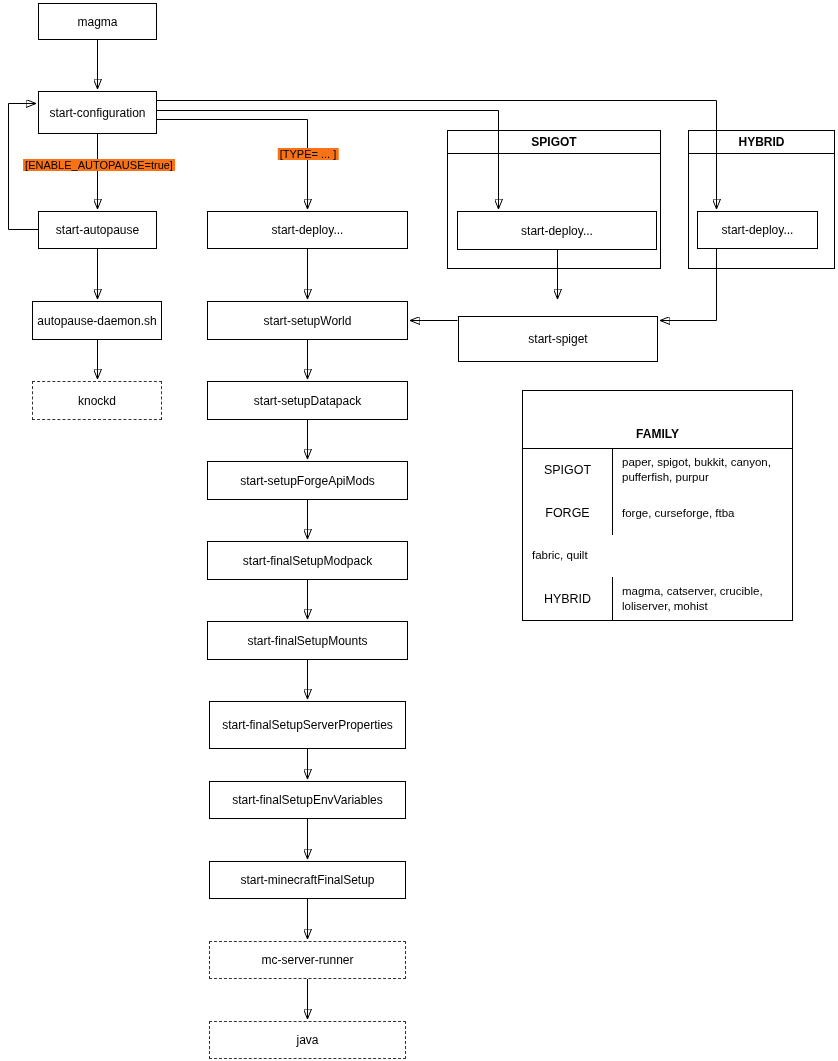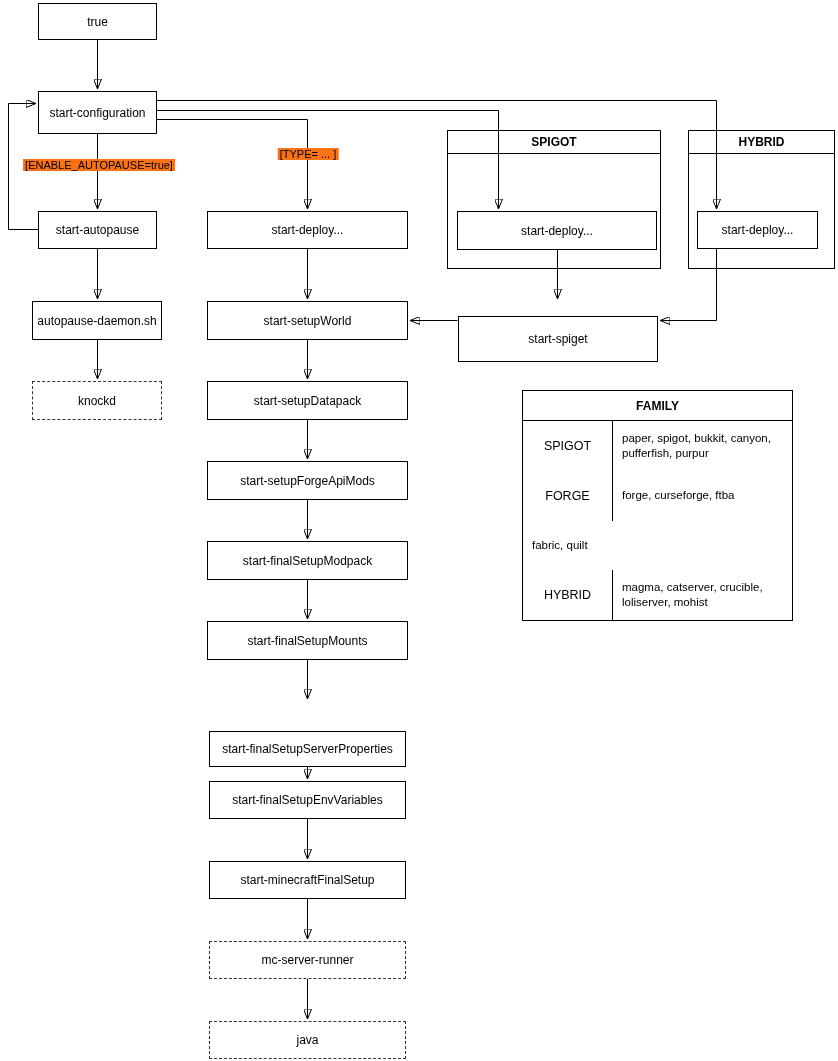--- a/index.html
+++ b/index.html
@@ -24,21 +24,21 @@
     position:absolute;transform:translateX(-50%);background:#f97316;
     font-size:11px;padding:0 2px;white-space:nowrap;
   }
   .family-table{
     position:absolute;left:522px;top:390px;width:271px;height:231px;
     box-sizing:border-box;border:1px solid #000;background:#fff;
     display:flex;flex-direction:column;
   }
   .ft-title{
     flex:0 0 29px;border-bottom:1px solid #000;
-    display:flex;align-items:center;justify-content:center;font-weight:bold;font-size:12px;
+    display:flex;align-items:center;justify-content:center;font-weight:bold;font-size:12px;margin-top:28px;
   }
   .ft-row{flex:1 1 0;display:flex;min-height:0;}
   .ft-family{
     flex:0 0 90px;box-sizing:border-box;border-right:1px solid #000;
     display:flex;align-items:center;justify-content:center;font-size:12.5px;
   }
   .ft-members{
     flex:1;display:flex;align-items:center;
     padding:0 4px 0 9px;font-size:11.5px;line-height:15px;white-space:pre-line;
   }
@@ -77,33 +77,33 @@
     <path d="M97.5,340 L97.5,378" marker-end="url(#arrow)"></path>
   </svg>
 
   <div class="group" style="left:447px;top:130px;width:214px;height:139px">
     <div class="group-title">SPIGOT</div>
   </div>
   <div class="group" style="left:688px;top:130px;width:147px;height:139px">
     <div class="group-title">HYBRID</div>
   </div>
 
-  <div class="node" style="left:38px;top:3px;width:119px;height:37px">true</div>
+  <div class="node" style="left:38px;top:3px;width:119px;height:37px">magma</div>
   <div class="node" style="left:38px;top:91px;width:119px;height:43px">start-configuration</div>
   <div class="node" style="left:38px;top:211px;width:119px;height:38px">start-autopause</div>
   <div class="node" style="left:32px;top:301px;width:130px;height:39px">autopause-daemon.sh</div>
   <div class="node dashed" style="left:32px;top:381px;width:130px;height:39px">knockd</div>
 
   <div class="node" style="left:207px;top:211px;width:201px;height:38px">start-deploy...</div>
   <div class="node" style="left:207px;top:301px;width:201px;height:39px">start-setupWorld</div>
   <div class="node" style="left:207px;top:381px;width:201px;height:39px">start-setupDatapack</div>
   <div class="node" style="left:207px;top:461px;width:201px;height:39px">start-setupForgeApiMods</div>
   <div class="node" style="left:207px;top:541px;width:201px;height:39px">start-finalSetupModpack</div>
   <div class="node" style="left:207px;top:621px;width:201px;height:39px">start-finalSetupMounts</div>
-  <div class="node" style="left:209px;top:731px;width:197px;height:36px">start-finalSetupServerProperties</div>
+  <div class="node" style="left:209px;top:701px;width:197px;height:48px">start-finalSetupServerProperties</div>
   <div class="node" style="left:209px;top:781px;width:197px;height:38px">start-finalSetupEnvVariables</div>
   <div class="node" style="left:209px;top:861px;width:197px;height:38px">start-minecraftFinalSetup</div>
   <div class="node dashed" style="left:209px;top:941px;width:197px;height:38px">mc-server-runner</div>
   <div class="node dashed" style="left:209px;top:1021px;width:197px;height:38px">java</div>
 
   <div class="node" style="left:457px;top:211px;width:200px;height:39px">start-deploy...</div>
   <div class="node" style="left:697px;top:211px;width:121px;height:38px">start-deploy...</div>
   <div class="node" style="left:458px;top:316px;width:200px;height:46px">start-spiget</div>
 
   <div class="edge-label" style="left:99px;top:159px">[ENABLE_AUTOPAUSE=true]</div>

